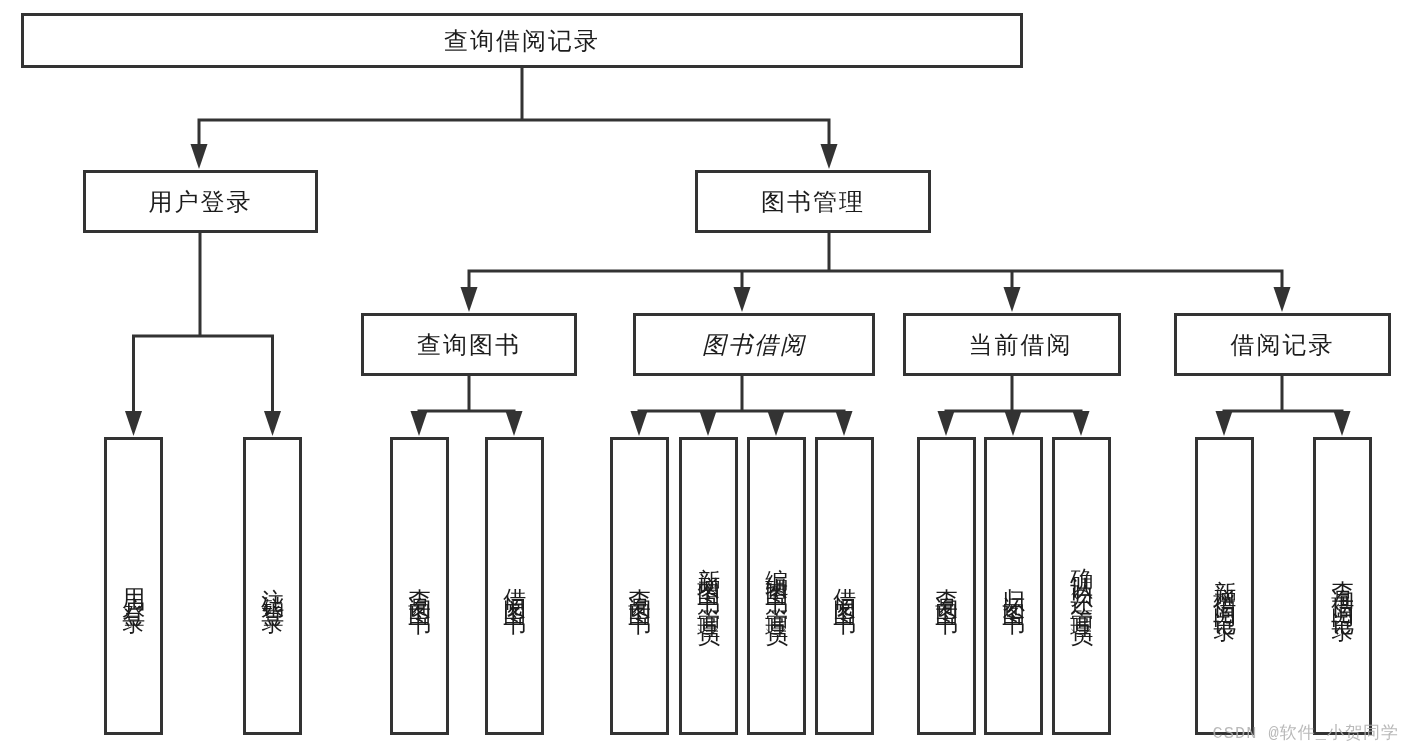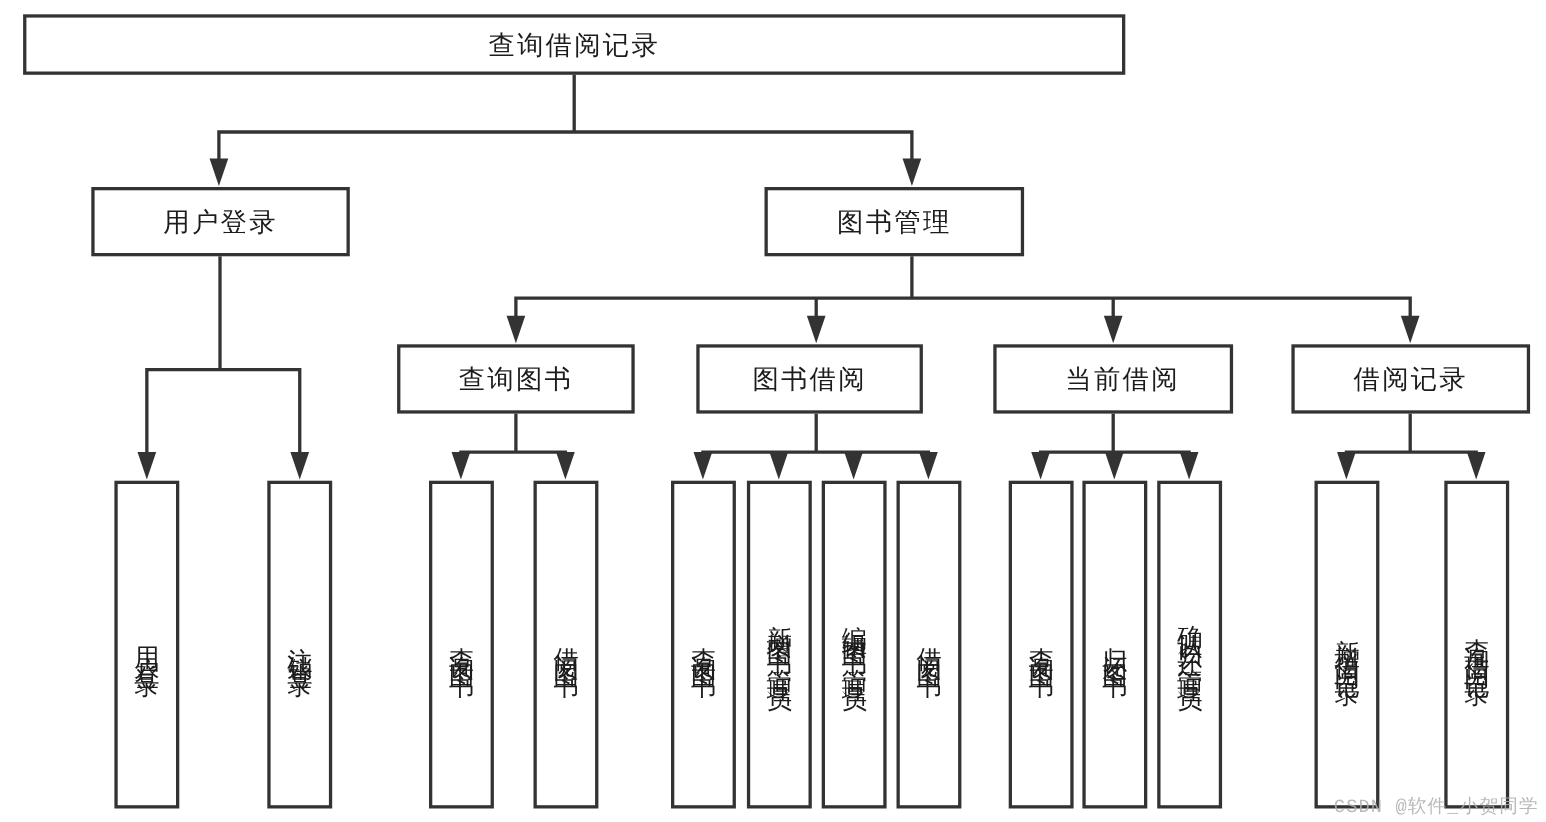--- a/index.html
+++ b/index.html
@@ -139,21 +139,21 @@
   <div class="node" style="left:83px; top:170px; width:235px; height:63px;">
     <span class="label">用户登录</span>
   </div>
   <div class="node" style="left:695px; top:170px; width:236px; height:63px;">
     <span class="label">图书管理</span>
   </div>
 
   <div class="node" style="left:361px; top:313px; width:216px; height:63px;">
     <span class="label">查询图书</span>
   </div>
-  <div class="node" style="left:633px; top:313px; width:206px; height:63px;">
+  <div class="node" style="left:633px; top:313px; width:242px; height:63px;font-style:italic;">
     <span class="label">图书借阅</span>
   </div>
   <div class="node" style="left:903px; top:313px; width:218px; height:63px;padding-left:17px;">
     <span class="label">当前借阅</span>
   </div>
   <div class="node" style="left:1174px; top:313px; width:217px; height:63px;">
     <span class="label">借阅记录</span>
   </div>
 
   <div class="vnode" style="left:104px;">

